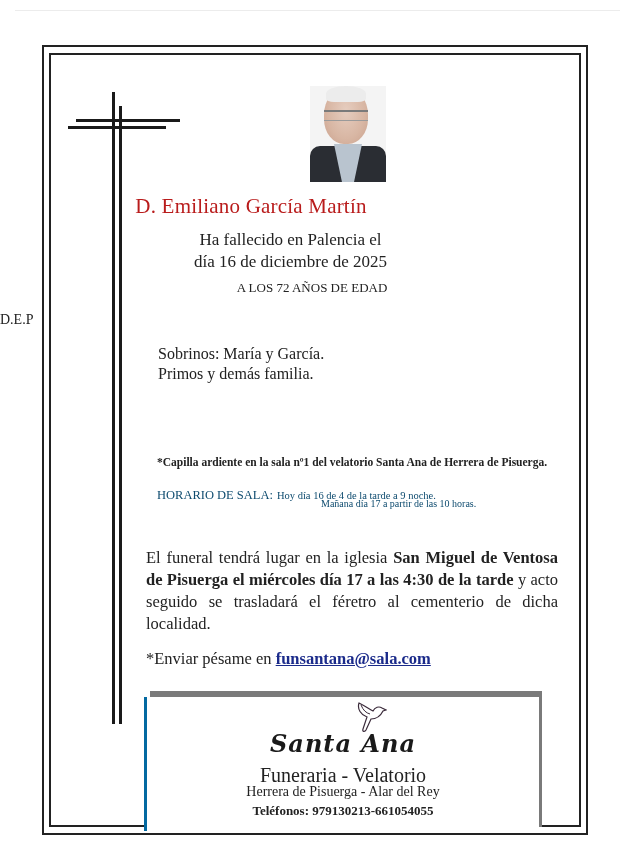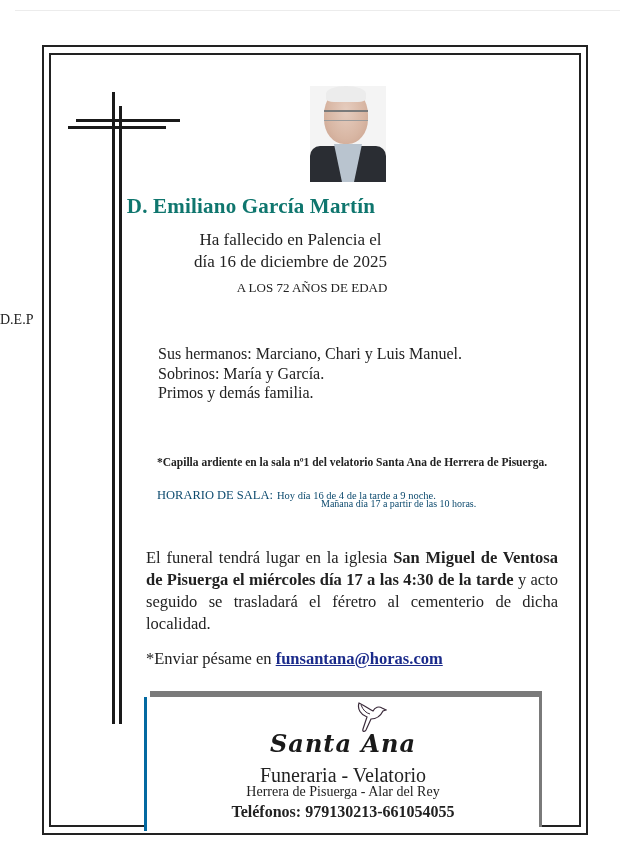--- a/index.html
+++ b/index.html
@@ -46,21 +46,21 @@
       background: #2a2d33; border-radius: 10px 10px 0 0;
     }
     .photo .shirt {
       position: absolute; left: 24px; top: 58px; width: 28px; height: 40px;
       background: #b9c4cf;
       clip-path: polygon(0 0, 100% 0, 70% 100%, 30% 100%);
     }
 
     .name {
       position: absolute; left: 0; top: 194px; width: 502px; text-align: center;
-      font-weight: bold; font-size: 21px; letter-spacing: 0.2px; color: #0f766e;
+      font-weight: normal; font-size: 21px; letter-spacing: 0.2px; color: #b91c1c;
     }
     .died {
       position: absolute; left: 0; top: 229px; width: 581px; text-align: center;
       font-size: 17px; line-height: 22px; color: #222;
     }
     .age {
       position: absolute; left: 0; top: 280px; width: 624px; text-align: center;
       font-size: 13px; color: #222;
     }
     .dep {
@@ -108,21 +108,21 @@
     .card-line1 {
       position: absolute; left: 0; top: 67px; width: 392px; text-align: center;
       font-size: 20px; color: #222;
     }
     .card-line2 {
       position: absolute; left: 0; top: 87px; width: 392px; text-align: center;
       font-size: 14px; color: #222;
     }
     .card-line3 {
       position: absolute; left: 0; top: 106px; width: 392px; text-align: center;
-      font-size: 16px; font-weight: bold; color: #222;
+      font-size: 13px; font-weight: bold; color: #222;
     }
   </style>
 </head>
 <body>
 
 <div class="scan-line"></div>
 
 <div class="frame-outer"></div>
 <div class="frame-inner"></div>
 
@@ -145,39 +145,38 @@
 
 <div class="died">
   <div>Ha fallecido en Palencia el</div>
   <div>día 16 de diciembre de 2025</div>
 </div>
 
 <div class="age">A LOS 72 AÑOS DE EDAD</div>
 <div class="dep">D.E.P</div>
 
 <div class="family">
-  <div>Sus hermanos: Marciano, Chari y Luis Manuel.</div>
   <div>Sobrinos: María y García.</div>
   <div>Primos y demás familia.</div>
 </div>
 
 <div class="chapel">*Capilla ardiente en la sala nº1 del velatorio Santa Ana de Herrera de Pisuerga.</div>
 
 <div class="schedule">
   <span class="lbl">HORARIO DE SALA:</span>
   <span class="v1">Hoy día 16 de 4 de la tarde a 9 noche.</span>
   <div class="v2">Mañana día 17 a partir de las 10 horas.</div>
 </div>
 
 <div class="funeral">
   <span>El funeral tendrá lugar en la iglesia </span><b>San Miguel de Ventosa de Pisuerga el miércoles día 17 a las 4:30 de la tarde</b><span> y acto seguido se trasladará el féretro al cementerio de dicha localidad.</span>
 </div>
 
 <div class="condolence">
-  <span>*Enviar pésame en </span><a>funsantana@horas.com</a>
+  <span>*Enviar pésame en </span><a>funsantana@sala.com</a>
 </div>
 
 <div class="card-shadow"></div>
 <div class="card">
   <svg class="dove" viewBox="0 0 34 34">
     <path d="M6 2 C4 8, 8 14, 14 16 L10 28 C9 31, 12 31, 13 29 L18 18 C24 18, 28 14, 30 10 L33 9 L29 7 C26 5, 22 6, 20 10 C16 8, 12 5, 6 2 Z" fill="none" stroke="#3a2a3a" stroke-width="1.2"></path>
     <path d="M8 4 C10 9, 13 12, 17 13" fill="none" stroke="#3a2a3a" stroke-width="1"></path>
   </svg>
   <div class="brand">Santa Ana</div>
   <div class="card-line1">Funeraria - Velatorio</div>

